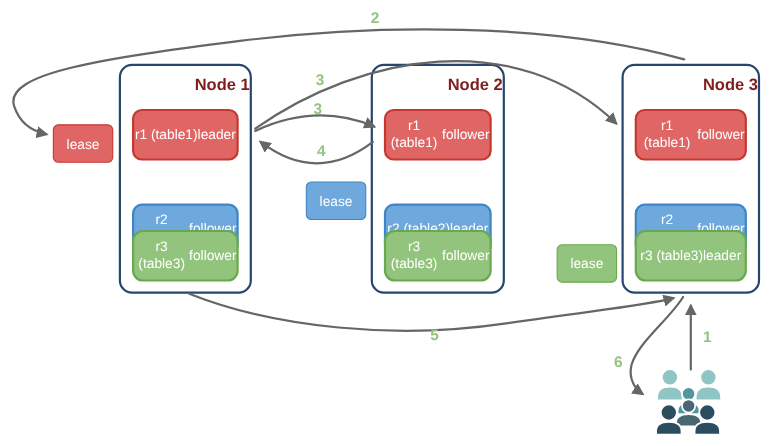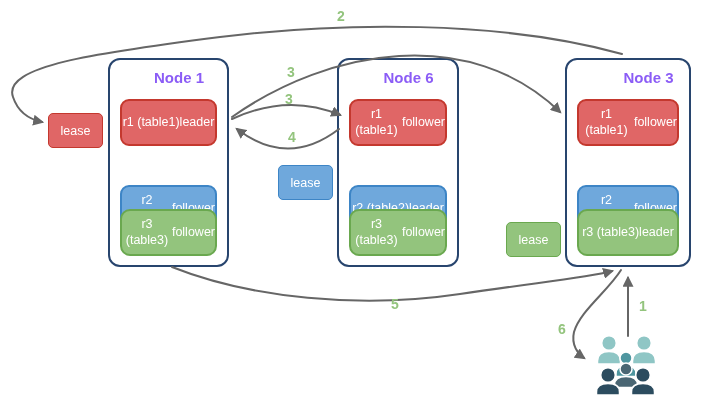--- a/index.html
+++ b/index.html
@@ -4,21 +4,21 @@
 <style>
   html,body{margin:0;padding:0;background:#ffffff;}
   .stage{
     position:relative;width:704px;height:405px;background:#ffffff;overflow:hidden;
     font-family:"Liberation Sans","DejaVu Sans",sans-serif;
   }
   .node{
     position:absolute;top:58px;height:209px;background:#ffffff;
     border:2px solid #28456e;border-radius:12px;box-sizing:border-box;z-index:2;
   }
-  .node-title{margin-top:9px;text-align:center;font-weight:bold;font-size:15px;color:#8b5cf6;margin-left:21px;}
+  .node-title{margin-top:9px;text-align:right;font-weight:bold;font-size:15px;color:#7f1d1d;margin-left:21px;}
   .replica{
     position:absolute;left:10px;right:10px;height:47px;border-radius:9px;
     display:flex;flex-direction:row;align-items:center;justify-content:center;
     color:#ffffff;font-size:12.5px;line-height:1.25;box-sizing:border-box;
     border:2px solid transparent;text-align:center;z-index:3;
   }
   .pos1{top:39px}.pos2{top:93px}.pos3{top:149px}
   .r-red{background:#e06666;border-color:#c4382e;}
   .r-blue{background:#6fa8dc;border-color:#3d85c6;margin-top:32px;}
   .r-green{background:#93c47d;border-color:#6aa84f;border-radius:10px;}
@@ -52,21 +52,21 @@
       <span>r2 (table2)</span>
       <span>follower</span>
     </div>
     <div class="replica r-green pos3">
       <span>r3 (table3)</span>
       <span>follower</span>
     </div>
   </div>
 
   <div class="node" style="left:337px;width:122px;">
-    <div class="node-title">Node 6</div>
+    <div class="node-title">Node 2</div>
     <div class="replica r-red pos1">
       <span>r1 (table1)</span>
       <span>follower</span>
     </div>
     <div class="replica r-blue pos2">
       <span>r2 (table2)</span>
       <span>leader</span>
     </div>
     <div class="replica r-green pos3">
       <span>r3 (table3)</span>

